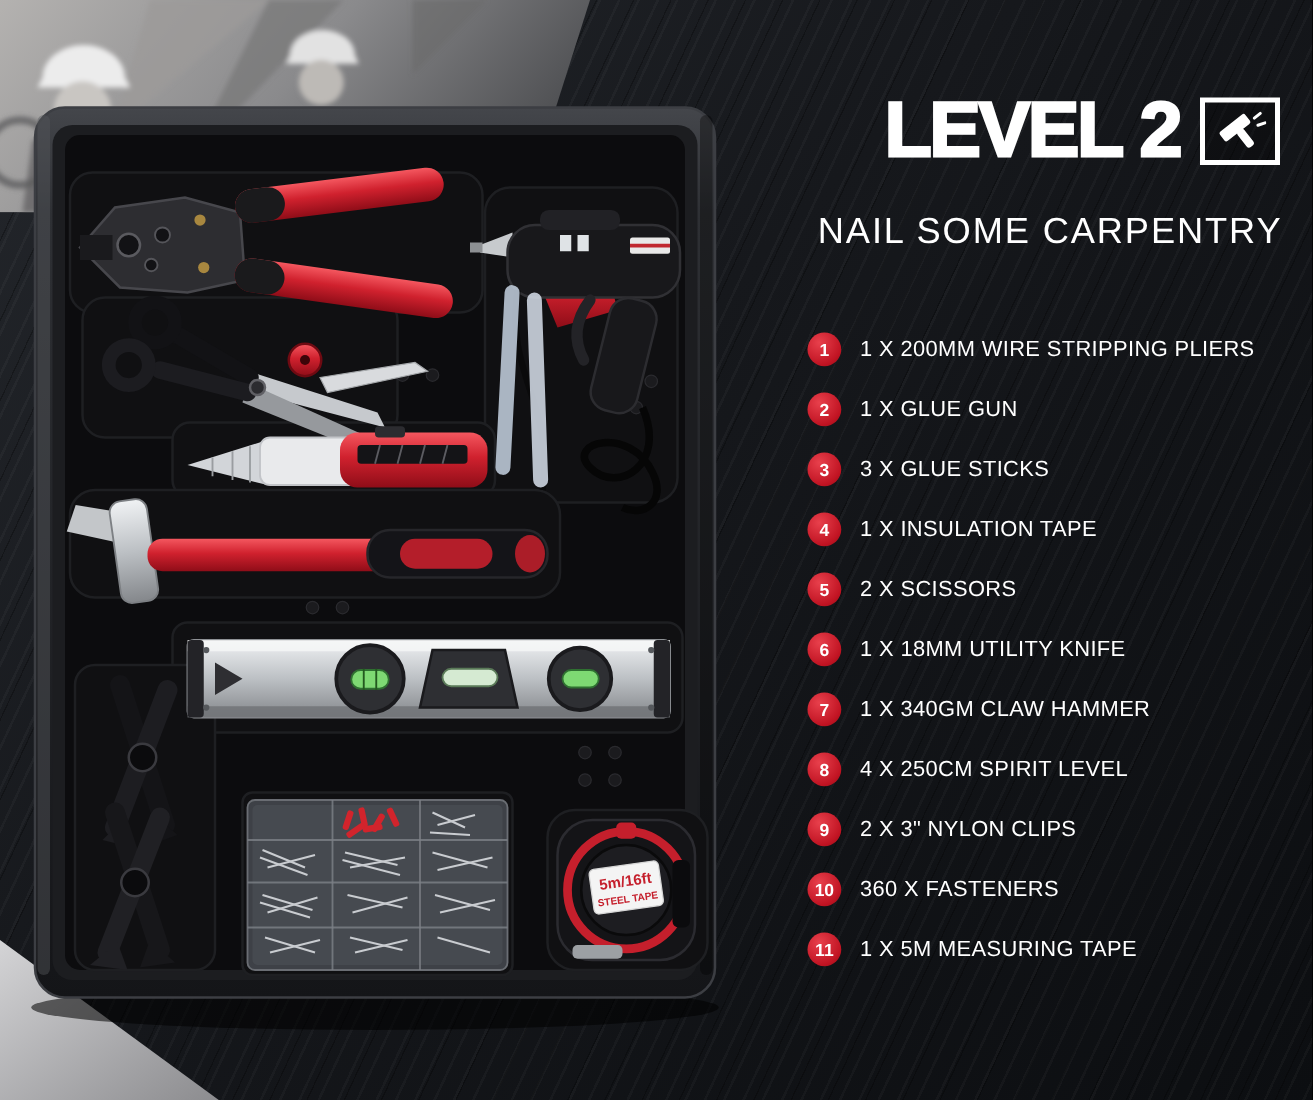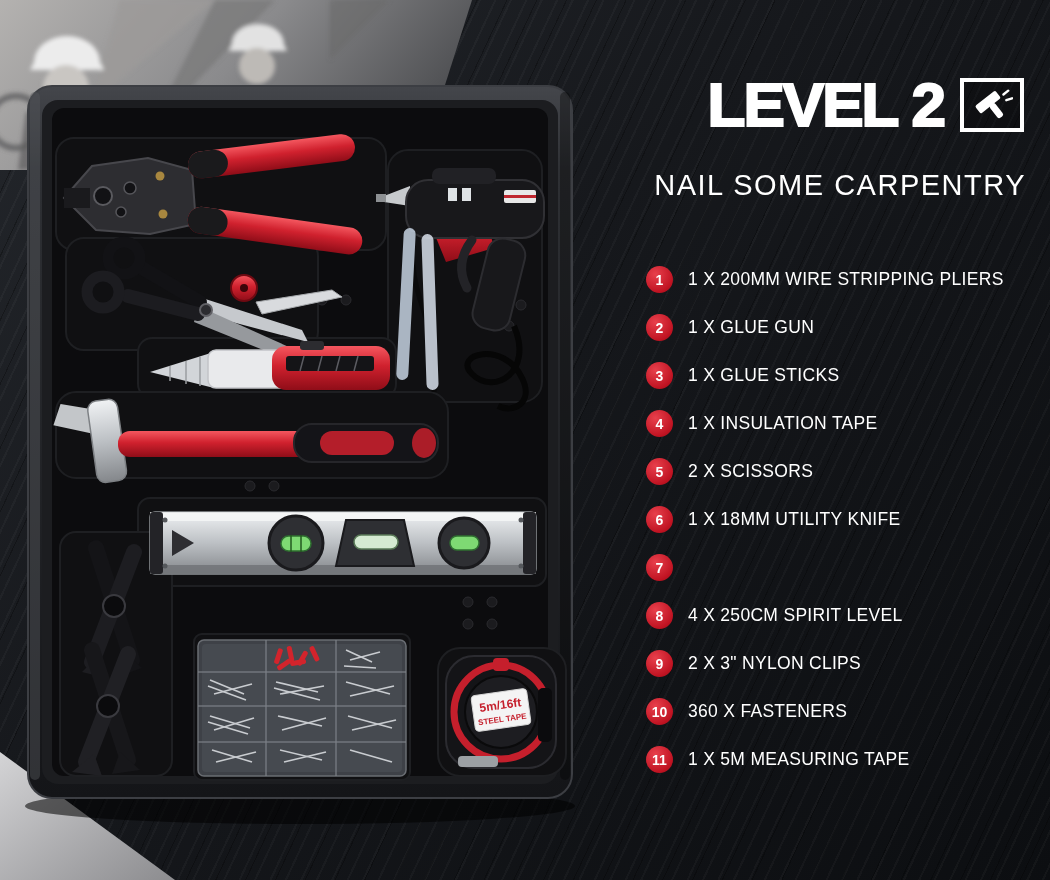--- a/index.html
+++ b/index.html
@@ -331,36 +331,37 @@
       <li>
         <span class="badge">1</span>
         <span class="label">1 X 200MM WIRE STRIPPING PLIERS</span>
       </li>
       <li>
         <span class="badge">2</span>
         <span class="label">1 X GLUE GUN</span>
       </li>
       <li>
         <span class="badge">3</span>
-        <span class="label">1 X GLUE STICKS</span>
+        <span class="label">3 X GLUE STICKS</span>
       </li>
       <li>
         <span class="badge">4</span>
         <span class="label">1 X INSULATION TAPE</span>
       </li>
       <li>
         <span class="badge">5</span>
         <span class="label">2 X SCISSORS</span>
       </li>
       <li>
         <span class="badge">6</span>
         <span class="label">1 X 18MM UTILITY KNIFE</span>
       </li>
       <li>
         <span class="badge">7</span>
+        <span class="label">1 X 340GM CLAW HAMMER</span>
       </li>
       <li>
         <span class="badge">8</span>
         <span class="label">4 X 250CM SPIRIT LEVEL</span>
       </li>
       <li>
         <span class="badge">9</span>
         <span class="label">2 X 3" NYLON CLIPS</span>
       </li>
       <li>

